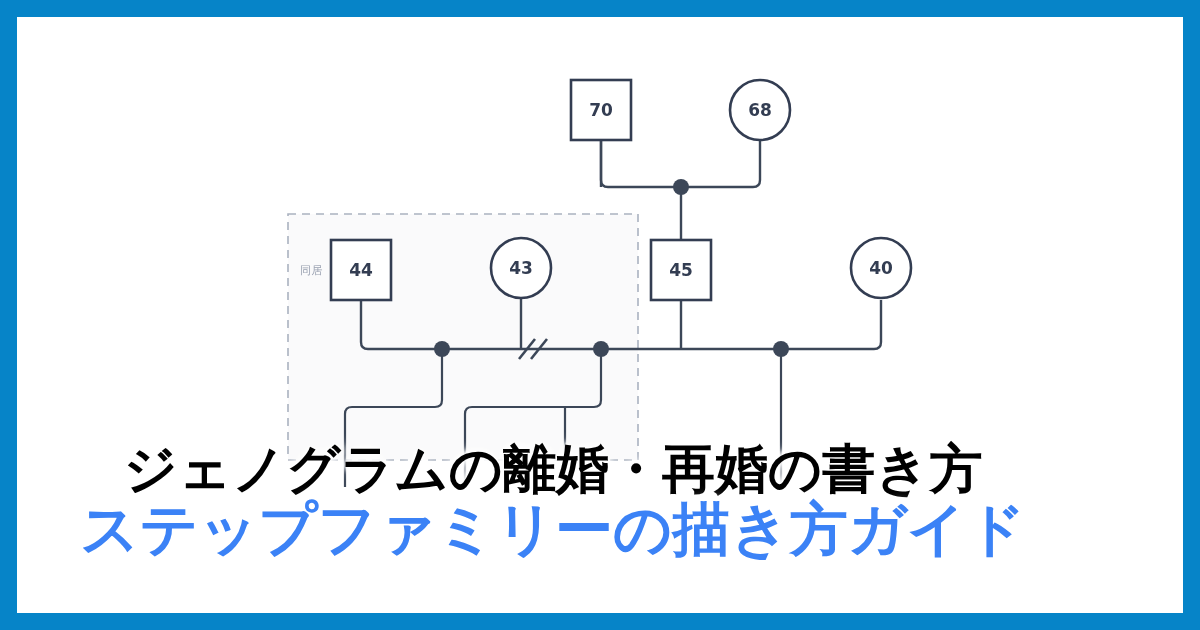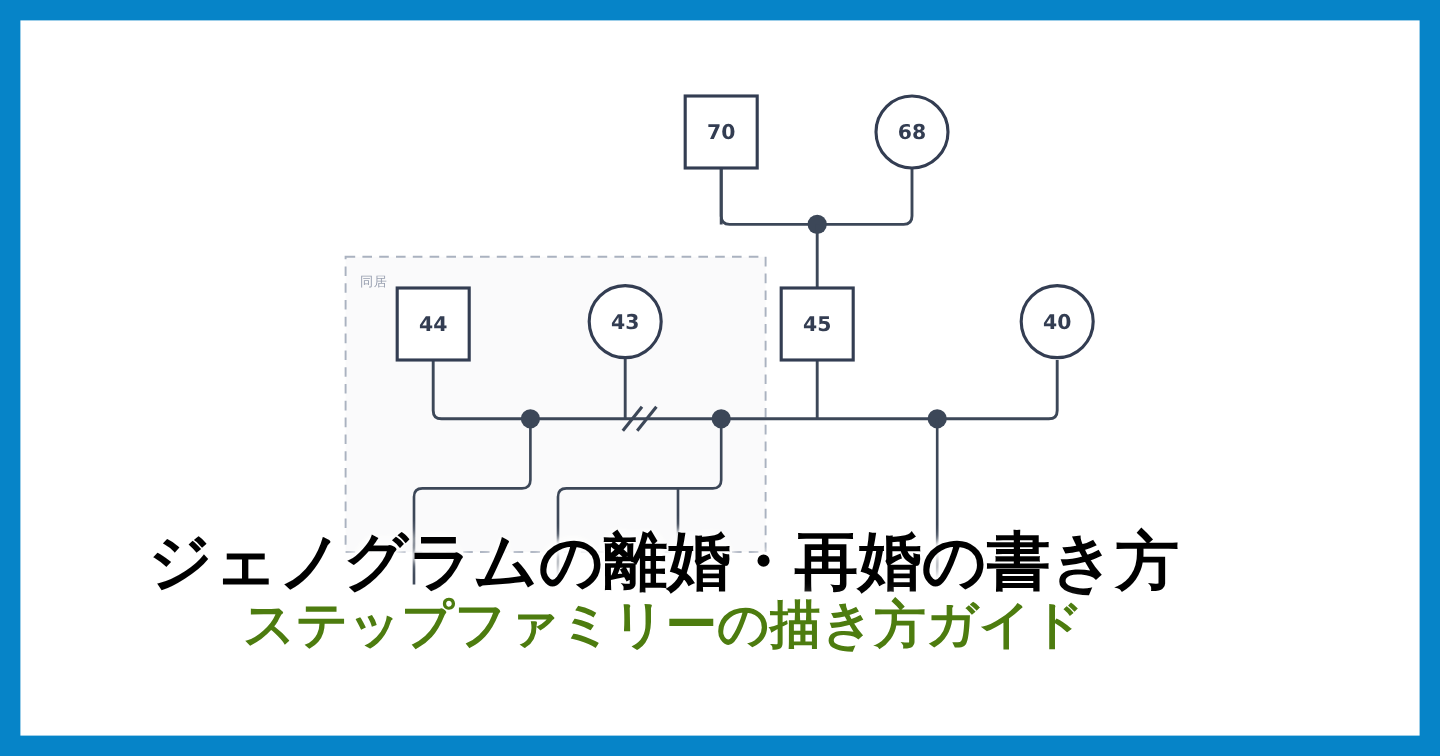--- a/index.html
+++ b/index.html
@@ -23,20 +23,21 @@
     width:1166px;height:596px;
   }
   .cohab-label{
     position:absolute;
     font-size:11px;
     color:#9aa1b1;
     letter-spacing:0.5px;
     font-family:Liberation Mono, monospace;
     white-space:nowrap;
     pointer-events:none;
+    margin-top:36px;
   }
   .title-overlay{
     position:absolute;
     left:0;
     width:1072px;
     text-align:center;
     pointer-events:none;
   }
   .title-main{
     font-family:"DejaVu Sans","Liberation Sans",sans-serif;
@@ -46,23 +47,23 @@
     color:#000000;
     letter-spacing:0px;
     white-space:nowrap;
     text-shadow:
       0 0 7px #ffffff, 0 0 7px #ffffff, 0 0 7px #ffffff,
       0 0 14px #ffffff, 0 0 14px #ffffff, 0 0 3px #ffffff;
   }
   .title-sub{
     font-family:"DejaVu Sans","Liberation Sans",sans-serif;
     font-weight:bold;
-    font-size:43px;
+    font-size:58px;
     line-height:1.08;
-    color:#4d7c0f;
+    color:#3b82f6;
     white-space:nowrap;
     margin-top:2px;
     text-shadow:
       0 0 7px #ffffff, 0 0 7px #ffffff, 0 0 7px #ffffff,
       0 0 14px #ffffff, 0 0 14px #ffffff, 0 0 3px #ffffff;
   }
   svg text{
     font-family:"DejaVu Sans","Liberation Sans",sans-serif;
     font-weight:bold;
     fill:#333d52;

